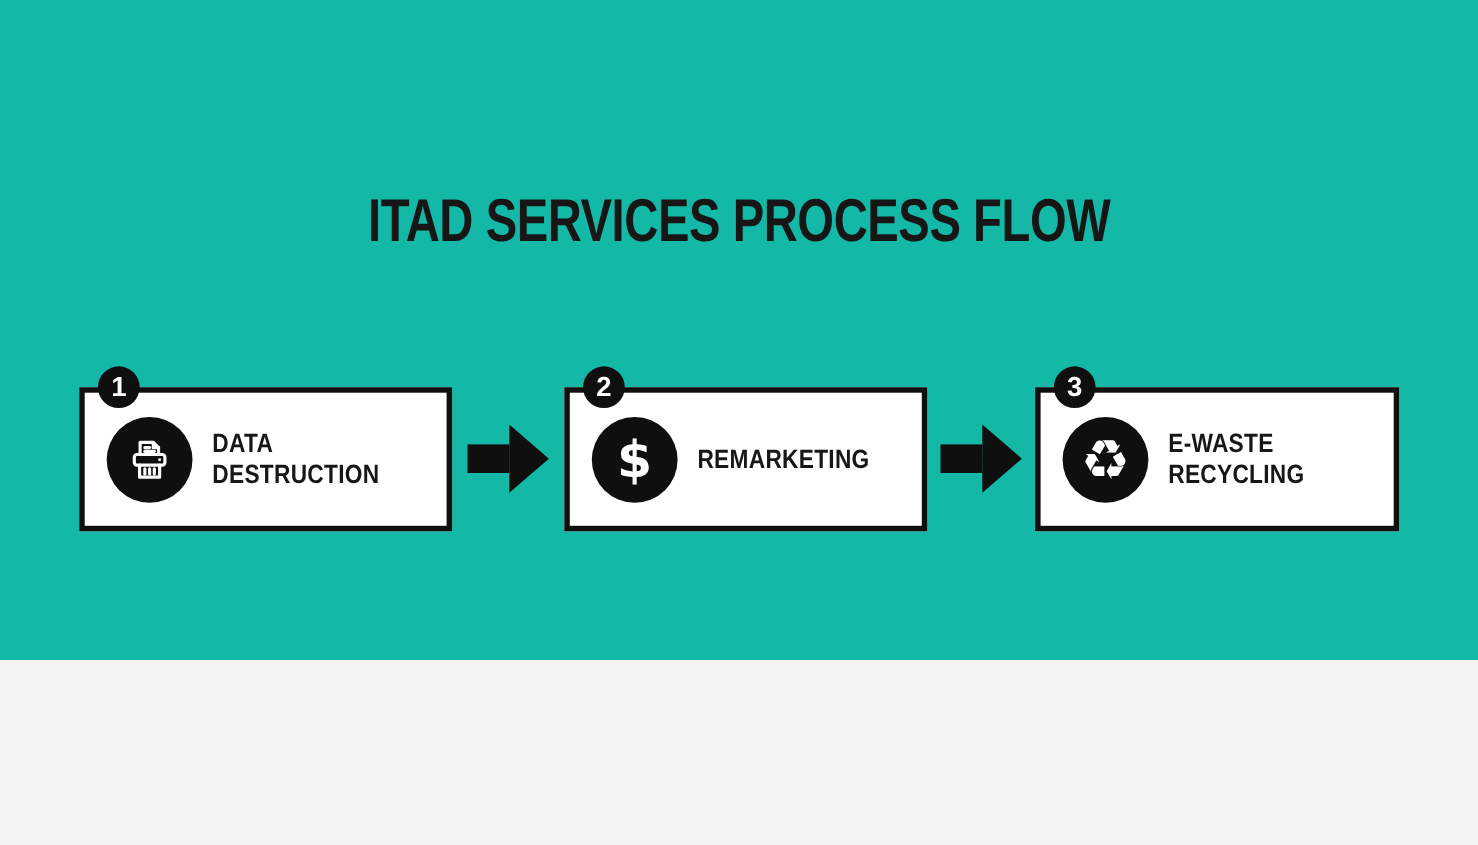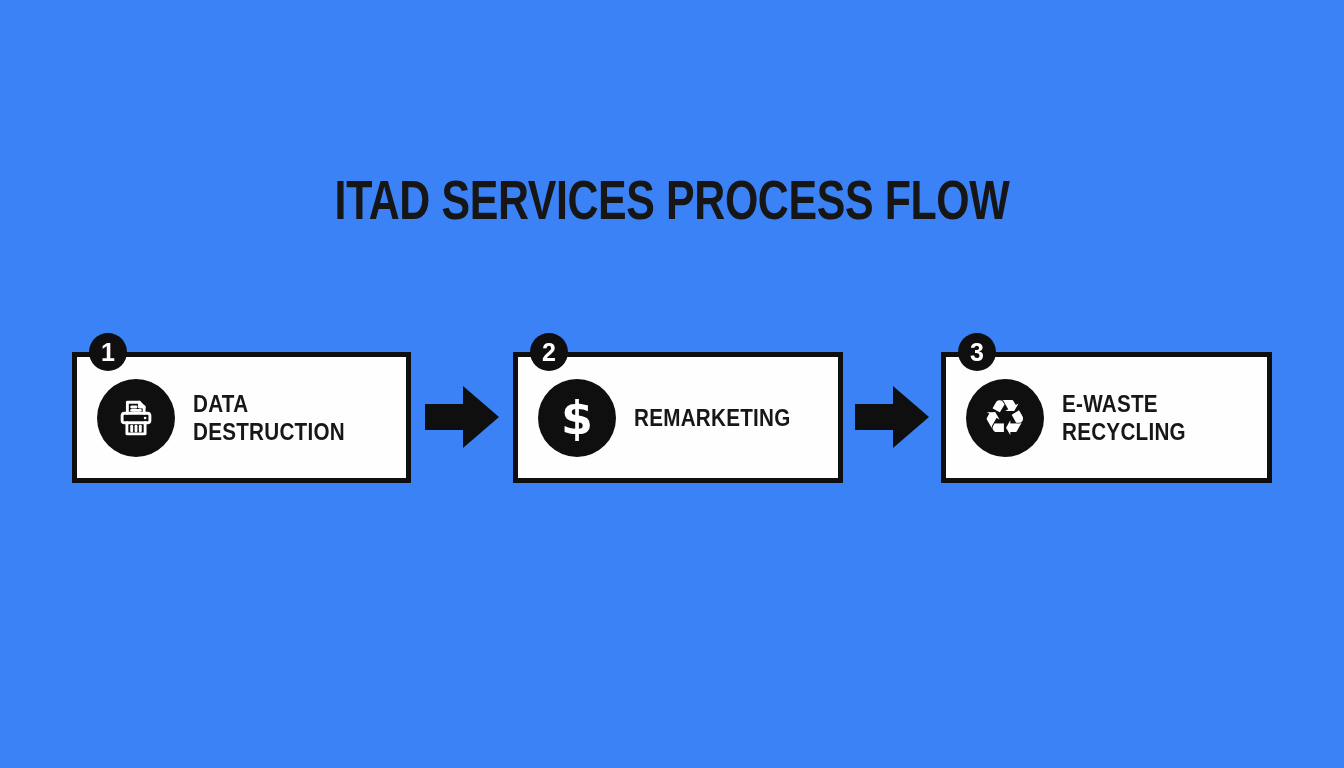--- a/index.html
+++ b/index.html
@@ -3,23 +3,23 @@
 <meta charset="utf-8">
 <style>
   html, body { margin: 0; padding: 0; }
   body {
     font-family: "Liberation Sans", "DejaVu Sans", sans-serif;
     background: #f4f4f2;
   }
   .canvas {
     position: relative;
     width: 1344px;
-    height: 768px;
+    height: 600px;
     margin: 0 auto;
-    background: #3b82f6;
+    background: #14b8a6;
     overflow: hidden;
   }
   .title {
     position: absolute;
     top: 170px;
     left: 0;
     width: 100%;
     margin: 0;
     text-align: center;
     font-size: 55px;

